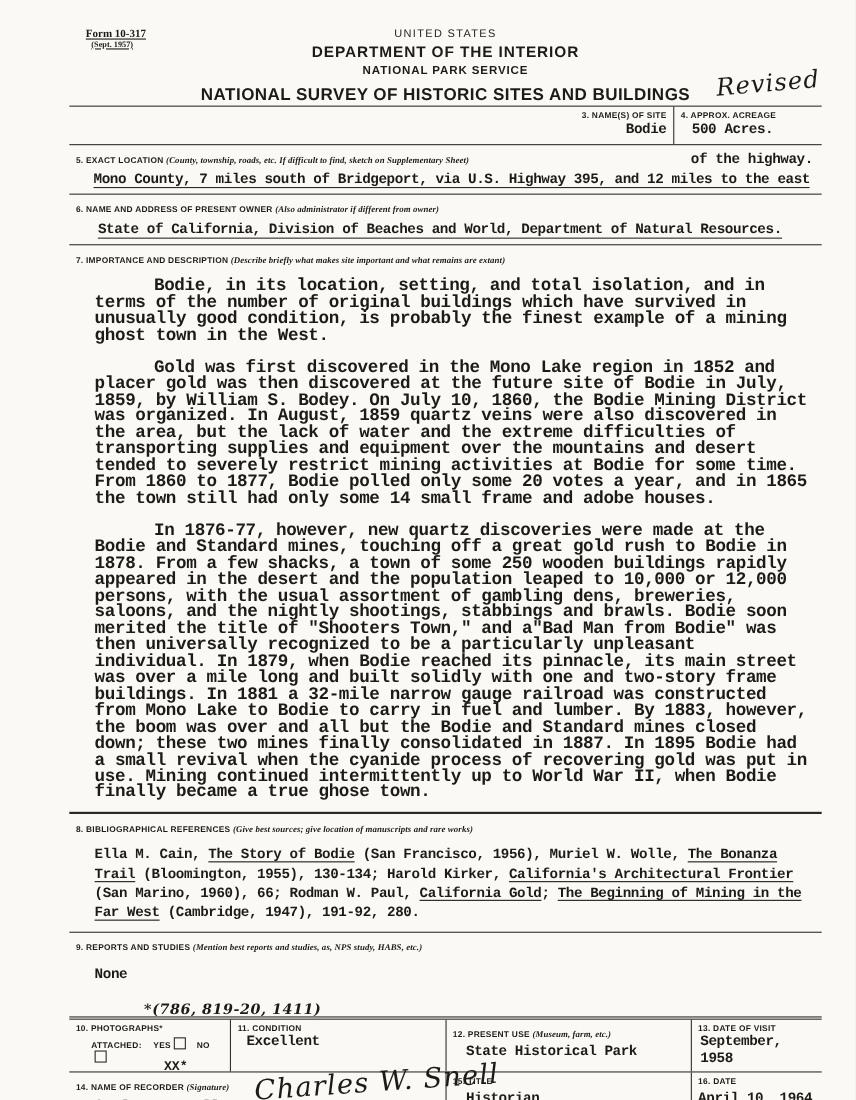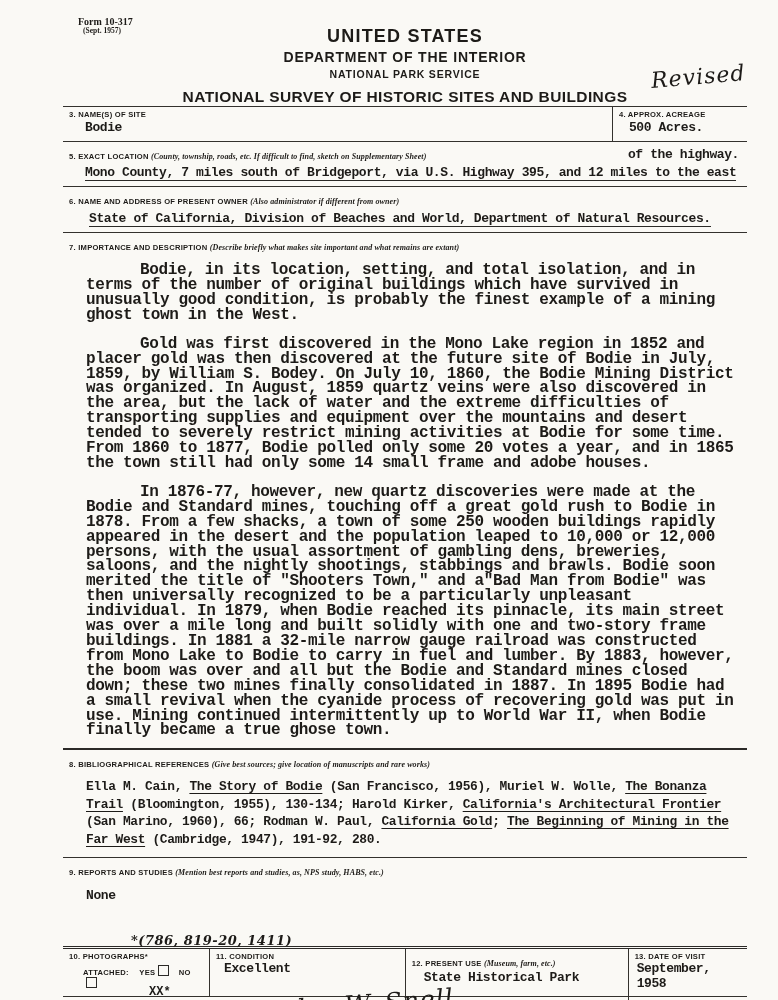--- a/index.html
+++ b/index.html
@@ -4,24 +4,24 @@
 <style>
   html,body { margin:0; padding:0; background:#dedede; }
   .page {
     width:778px; height:1000px; position:relative; overflow:hidden;
     background:#faf9f5; color:#1d1b18;
     font-family:"Liberation Sans", sans-serif;
   }
   .content { position:absolute; left:63px; top:0; width:684px; }
 
   
-  .form-no { position:absolute; left:15px; top:16px; font-family:"Liberation Serif",serif; font-weight:700; font-size:10px; line-height:1.1; }
+  .form-no { position:absolute; left:15px; top:26px; font-family:"Liberation Serif",serif; font-weight:700; font-size:10px; line-height:1.1;text-decoration:underline; }
   .form-no .sub { display:block; font-weight:700; font-size:7.5px; margin-left:5px; }
   .hdr { text-align:center; padding-top:26px; }
-  .hdr .l1 { font-size:18px; font-weight:700; letter-spacing:1.2px; }
+  .hdr .l1 { font-size:10px; font-weight:400; letter-spacing:1.2px; }
   .hdr .l2 { font-size:14px; font-weight:700; letter-spacing:0.8px; margin-top:2px; }
   .hdr .l3 { font-size:10.5px; font-weight:700; letter-spacing:0.8px; margin-top:3px; }
   .hdr .title { font-size:15.5px; font-weight:700; letter-spacing:0.4px; margin-top:8px; }
   .handwriting { font-family:"DejaVu Serif", serif; font-style:italic; }
   .revised { position:absolute; left:588px; top:64px; font-size:22px; font-weight:500; transform:rotate(-5deg); letter-spacing:1px; }
 
   
   .label { font-size:7.6px; font-weight:700; letter-spacing:0.25px; line-height:1.25; }
   .label-italic { font-family:"Liberation Serif",serif; font-style:italic; font-weight:700; font-size:8px; letter-spacing:0.1px; }
   .typed { font-family:"Liberation Mono", monospace; font-weight:700; font-size:13px; letter-spacing:-0.4px; line-height:1.12; }
@@ -69,21 +69,21 @@
     <div class="hdr">
       <div class="l1">UNITED STATES</div>
       <div class="l2">DEPARTMENT OF THE INTERIOR</div>
       <div class="l3">NATIONAL PARK SERVICE</div>
       <div class="title">NATIONAL SURVEY OF HISTORIC SITES AND BUILDINGS</div>
     </div>
     <div class="revised handwriting">Revised</div>
 
 
     <div class="frow hr-med">
-      <div class="fcell vdiv" style="width:80.4%;">
+      <div class="fcell vdiv" style="width:80.4%;text-align:right;">
         <div class="label">3. NAME(S) OF SITE</div>
         <div class="typed val-indent">Bodie</div>
       </div>
       <div class="fcell" style="flex:1;">
         <div class="label">4. APPROX. ACREAGE</div>
         <div class="typed" style="margin:2px 0 1px 10px;">500 Acres.</div>
       </div>
     </div>
 
     <div class="fcell hr-med">
@@ -121,21 +121,21 @@
         <span class="label-italic">(Give best sources; give location of manuscripts and rare works)</span>
       </div>
       <div class="refs"><span>Ella M. Cain, </span><span class="u-title">The Story of Bodie</span><span> (San Francisco, 1956), Muriel W. Wolle, </span><span class="u-title">The Bonanza Trail</span><span> (Bloomington, 1955), 130-134; Harold Kirker, </span><span class="u-title">California's Architectural Frontier</span><span> (San Marino, 1960), 66; Rodman W. Paul, </span><span class="u-title">California Gold</span><span>; </span><span class="u-title">The Beginning of Mining in the Far West</span><span> (Cambridge, 1947), 191-92, 280.</span></div>
     </div>
 
     <div class="sec-pad hr-med" style="padding-bottom:30px;">
       <div>
         <span class="label">9. REPORTS AND STUDIES </span>
         <span class="label-italic">(Mention best reports and studies, as, NPS study, HABS, etc.)</span>
       </div>
-      <div class="typed" style="margin:10px 0 12px 17px;">None</div>
+      <div class="typed" style="margin:10px 0 0 17px;">None</div>
     </div>
 
     <div class="btable hr-heavy" style="border-bottom:3px double #2b2a27;">
       <div class="photo-note handwriting">*(786, 819-20, 1411)</div>
 
       <div class="frow">
         <div class="fcell vdiv" style="width:21.5%; position:relative;">
           <div class="label">10. PHOTOGRAPHS*</div>
           <div class="attached-line">
             <span>ATTACHED:</span>

